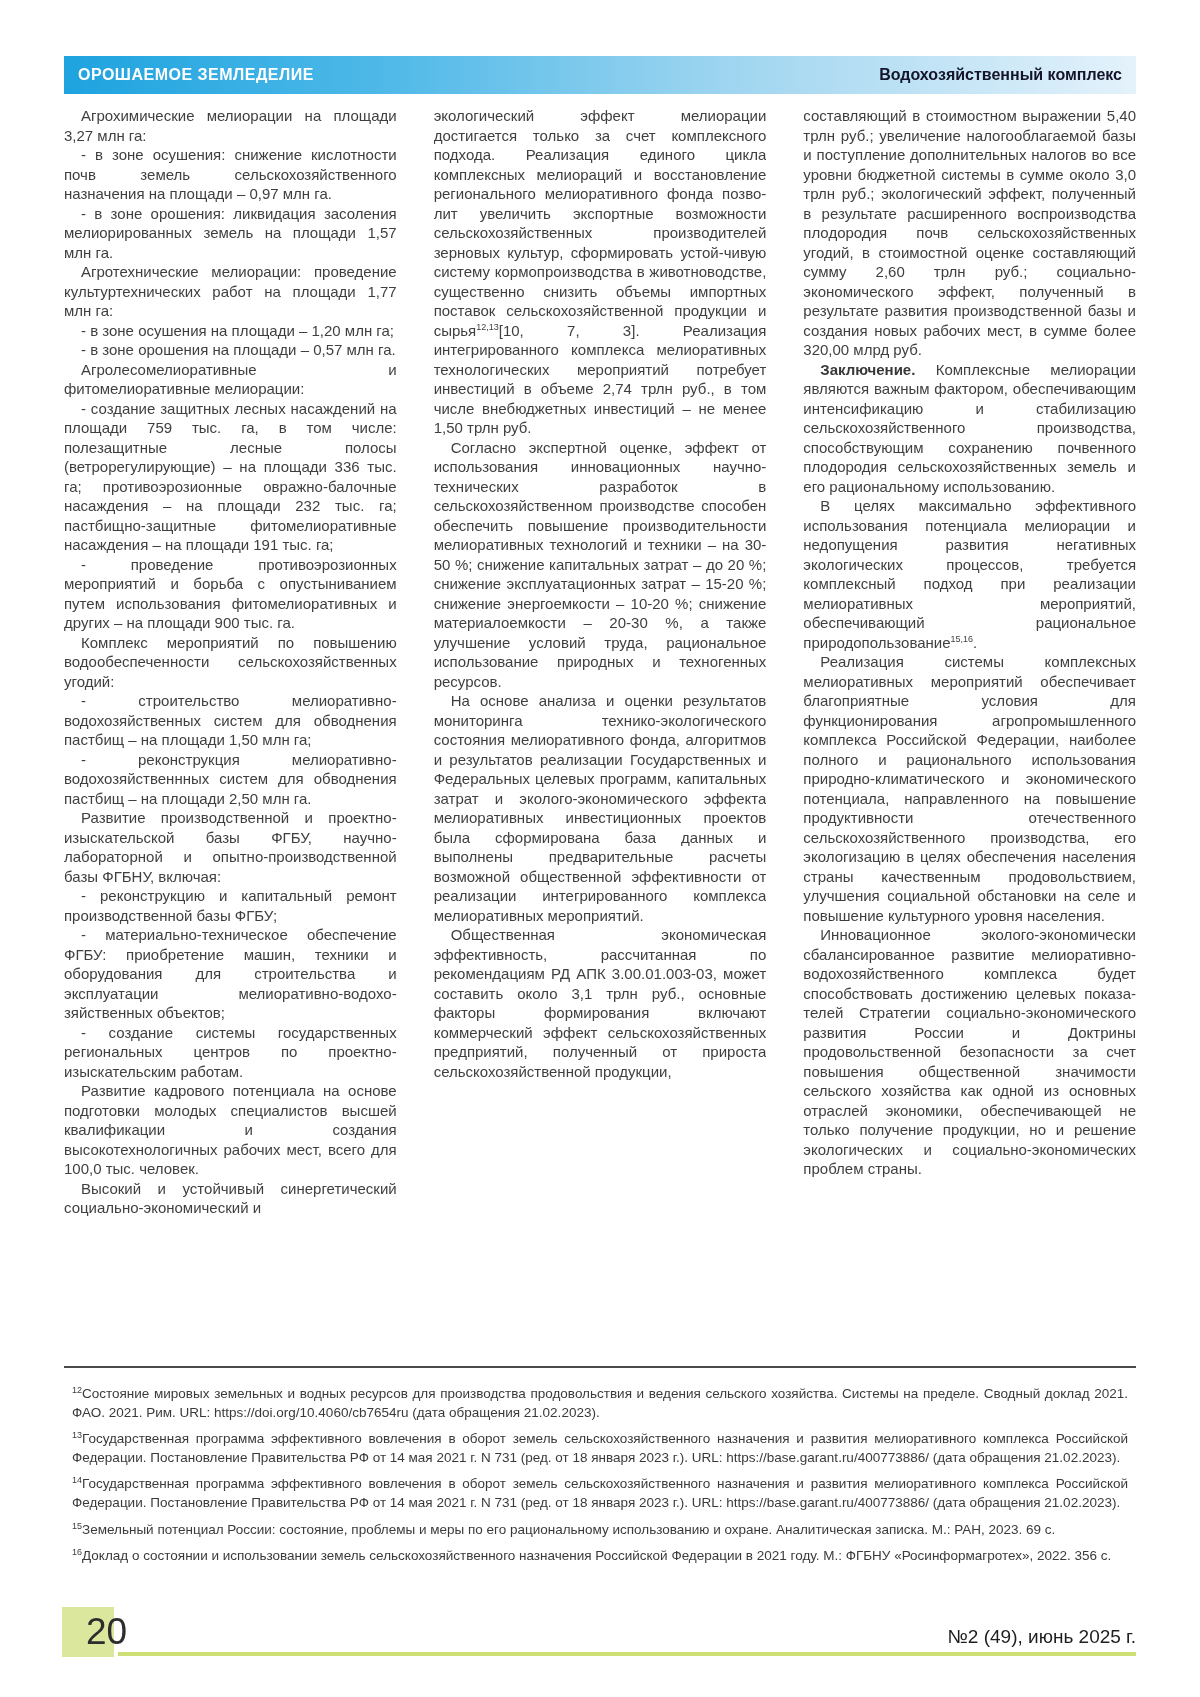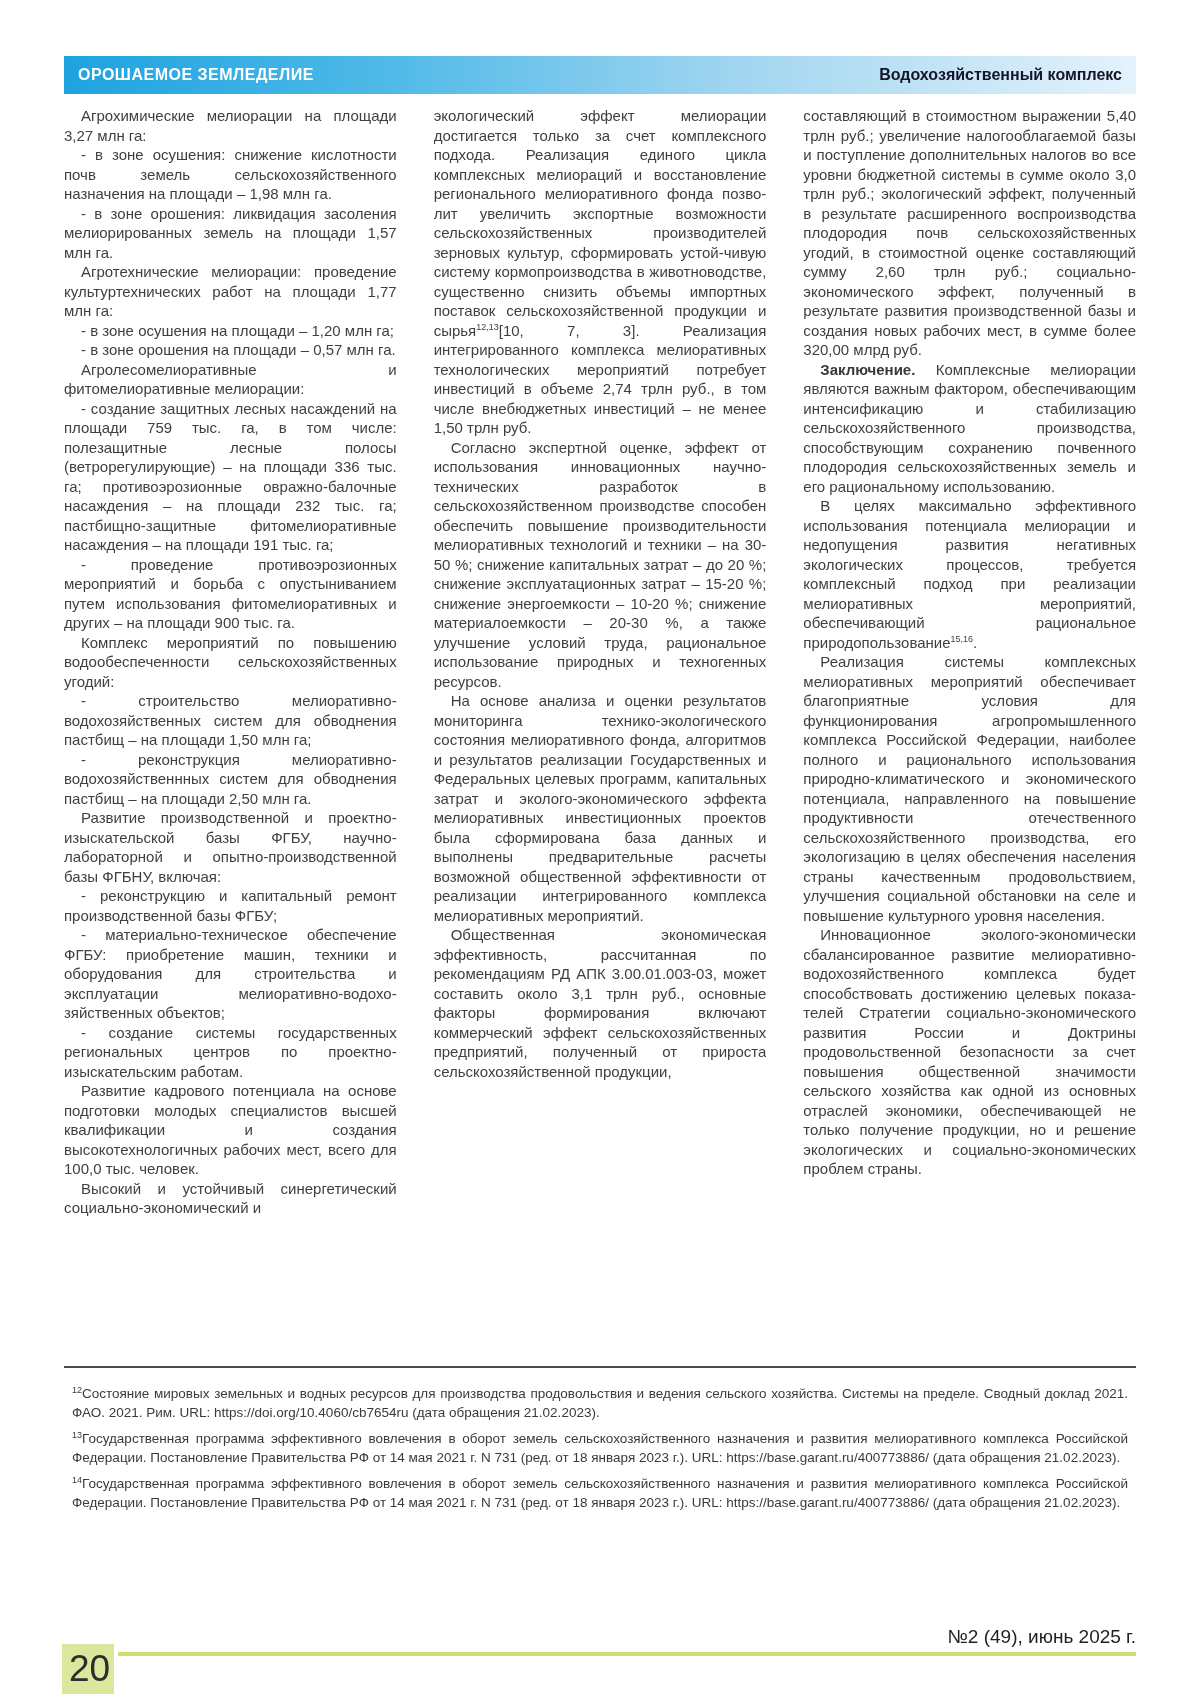--- a/index.html
+++ b/index.html
@@ -41,23 +41,23 @@
   }
   .footnotes {
     position:absolute; left:64px; top:1377px; width:1072px; height:228px;
     overflow:hidden; font-size:13.5px; line-height:18.6px;
     text-align:justify; color:#3a3a3a;
   }
   .footnote { margin:8px; }
   .footnote sup { font-size:9px; }
   
   .page-num {
-    position:absolute; left:62px; top:1644px; width:52px; height:50px;
+    position:absolute; left:62px; top:1607px; width:52px; height:50px;
     background:#dce79e; color:#2d2d2d; font-size:37px;
-    display:flex; align-items:center; padding-left:7px; box-sizing:border-box;
+    display:flex; align-items:center; padding-left:24px; box-sizing:border-box;
     font-family:"Liberation Sans", sans-serif;
   }
   .issue {
     position:absolute; right:64px; top:1626px; font-size:19px; color:#1f1f1f;
   }
   .bottom-rule {
     position:absolute; left:118px; top:1652px; width:1018px; height:4px;
     background:#cdde75;
   }
 </style>
@@ -67,21 +67,21 @@
 <div class="page">
 
   <div class="header-bar">
     <span class="header-left">ОРОШАЕМОЕ ЗЕМЛЕДЕЛИЕ</span>
     <span class="header-right">Водохозяйственный комплекс</span>
   </div>
 
   <div class="columns">
     <div class="column">
         <p class="para">Агрохимические мелиорации на площади 3,27 млн га:</p>
-        <p class="para">- в зоне осушения: снижение кислотности почв земель сельскохозяйственного назначения на площади – 1,98 млн га.</p>
+        <p class="para">- в зоне осушения: снижение кислотности почв земель сельскохозяйственного назначения на площади – 0,97 млн га.</p>
         <p class="para">- в зоне орошения: ликвидация засоления мелиорированных земель на площади 1,57 млн га.</p>
         <p class="para">Агротехнические мелиорации: проведение культуртехнических работ на площади 1,77 млн га:</p>
         <p class="para">- в зоне осушения на площади – 1,20 млн га;</p>
         <p class="para">- в зоне орошения на площади – 0,57 млн га.</p>
         <p class="para">Агролесомелиоративные и фитомелиоративные мелиорации:</p>
         <p class="para">- создание защитных лесных насаждений на площади 759 тыс. га, в том числе: полезащитные лесные полосы (ветрорегулирующие) – на площади 336 тыс. га; противоэрозионные овражно-балочные насаждения – на площади 232 тыс. га; пастбищно-защитные фитомелиоративные насаждения – на площади 191 тыс. га;</p>
         <p class="para">- проведение противоэрозионных мероприятий и борьба с опустыниванием путем использования фитомелиоративных и других – на площади 900 тыс. га.</p>
         <p class="para">Комплекс мероприятий по повышению водообеспеченности сельскохозяйственных угодий:</p>
         <p class="para">- строительство мелиоративно-водохозяйственных систем для обводнения пастбищ – на площади 1,50 млн га;</p>
         <p class="para">- реконструкция мелиоративно-водохозяйственнных систем для обводнения пастбищ – на площади 2,50 млн га.</p>
@@ -106,19 +106,21 @@
         <p class="para">Инновационное эколого-экономически сбалансированное развитие мелиоративно-водохозяйственного комплекса будет способствовать достижению целевых показа-телей Стратегии социально-экономического развития России и Доктрины продовольственной безопасности за счет повышения общественной значимости сельского хозяйства как одной из основных отраслей экономики, обеспечивающей не только получение продукции, но и решение экологических и социально-экономических проблем страны.</p>
       </div>
   </div>
 
   <div class="fn-divider"></div>
 
   <div class="footnotes">
       <div class="footnote"><sup>12</sup>Состояние мировых земельных и водных ресурсов для производства продовольствия и ведения сельского хозяйства. Системы на пределе. Сводный доклад 2021. ФАО. 2021. Рим. URL: https://doi.org/10.4060/cb7654ru (дата обращения 21.02.2023).</div>
       <div class="footnote"><sup>13</sup>Государственная программа эффективного вовлечения в оборот земель сельскохозяйственного назначения и развития мелиоративного комплекса Российской Федерации. Постановление Правительства РФ от 14 мая 2021 г. N 731 (ред. от 18 января 2023 г.). URL: https://base.garant.ru/400773886/ (дата обращения 21.02.2023).</div>
       <div class="footnote"><sup>14</sup>Государственная программа эффективного вовлечения в оборот земель сельскохозяйственного назначения и развития мелиоративного комплекса Российской Федерации. Постановление Правительства РФ от 14 мая 2021 г. N 731 (ред. от 18 января 2023 г.). URL: https://base.garant.ru/400773886/ (дата обращения 21.02.2023).</div>
+      <div class="footnote"><sup>15</sup>Земельный потенциал России: состояние, проблемы и меры по его рациональному использованию и охране. Аналитическая записка. М.: РАН, 2023. 69 с.</div>
+      <div class="footnote"><sup>16</sup>Доклад о состоянии и использовании земель сельскохозяйственного назначения Российской Федерации в 2021 году. М.: ФГБНУ «Росинформагротех», 2022. 356 с.</div>
     </div>
 
   <div class="page-num">20</div>
   <div class="issue">№2 (49), июнь 2025 г.</div>
   <div class="bottom-rule"></div>
 
 </div>
 
 </body></html>

